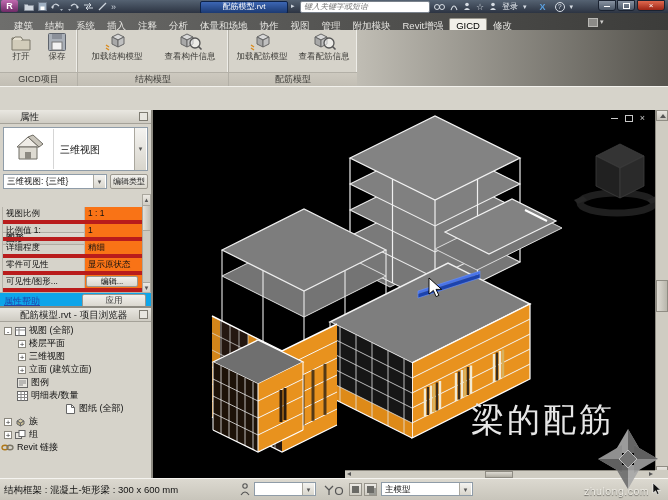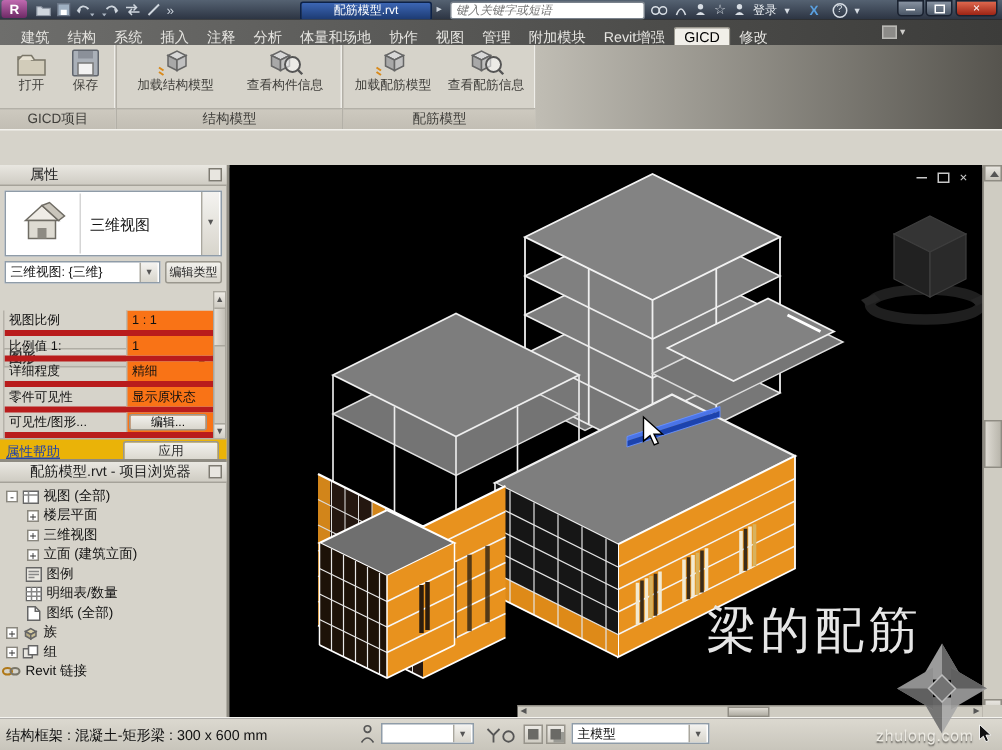--- a/index.html
+++ b/index.html
@@ -59,21 +59,21 @@
   .sechead{position:absolute;left:2px;top:84px;width:140px;height:13px;background:linear-gradient(#dedbd3,#ccc9c0);
       border:1px solid #b0ada4;box-sizing:border-box;font-size:9px;font-weight:bold;color:#333;line-height:11px;padding-left:3px;margin-top:38px;}
   .rows{position:absolute;left:2px;top:97px;width:140px;height:87px;overflow:hidden;border-left:1px solid #b5b2a9;}
   .prow{position:relative;height:13px;border-bottom:4px solid #b91c1c;font-size:8.5px;color:#111;line-height:13px;}
   .prow .pl{position:absolute;left:3px;top:0;width:76px;overflow:hidden;white-space:nowrap;}
   .prow .pv{position:absolute;left:81px;top:0;right:0;bottom:0;background:#f97316;border-left:1px solid #bcb9b0;padding-left:3px;white-space:nowrap;}
   .prow .pbtn{position:absolute;left:83px;top:1px;width:52px;height:11px;background:linear-gradient(#f2f1ed,#d9d6cd);
       border:1px solid #9a978e;border-radius:2px;font-size:8px;text-align:center;line-height:10px;padding:0;}
   .palscroll{position:absolute;left:142px;top:84px;width:9px;height:100px;background:#cdcac1;border:1px solid #aaa79e;box-sizing:border-box;
       font-size:6px;color:#555;text-align:center;}
-  .palfoot{position:absolute;left:0px;top:182px;width:151px;height:14px;background:#eab308;border-top:1px solid #b5b2a9;}
+  .palfoot{position:absolute;left:0px;top:182px;width:151px;height:14px;background:#0ea5e9;border-top:1px solid #b5b2a9;}
   .palfoot .help{position:absolute;left:4px;top:2px;font-size:9px;color:#2244aa;text-decoration:underline;}
   .applybtn{position:absolute;right:5px;top:1px;width:62px;height:12px;background:linear-gradient(#f2f1ed,#d9d6cd);
       border:1px solid #9a978e;border-radius:2px;font-size:8.5px;color:#333;text-align:center;line-height:11px;}
   
   .tree{position:absolute;left:0;top:16px;font-size:9px;color:#111;}
   .titem{position:relative;height:13px;line-height:13px;white-space:nowrap;}
   .tgl{display:inline-block;width:8px;height:8px;border:1px solid #8a877e;background:#fff;font-size:8px;line-height:7px;
        text-align:center;vertical-align:middle;margin-right:3px;color:#333;box-sizing:border-box;}
   .ticon{display:inline-block;vertical-align:middle;margin-right:3px;}
   
@@ -340,21 +340,21 @@
               <rect x="0.5" y="0.5" width="10" height="9" fill="#e8e6e0" stroke="#666"></rect>
               <path d="M2,3 h7 M2,5 h7 M2,7 h4" stroke="#888"></path>
             </svg><span>图例</span>
         </div>
         <div class="titem" style="padding-left:17px;">
           <svg class="ticon" width="11" height="10">
               <rect x="0.5" y="0.5" width="10" height="9" fill="#fff" stroke="#666"></rect>
               <path d="M0.5,3.5 h10 M0.5,6.5 h10 M4,0.5 v9 M7.5,0.5 v9" stroke="#888"></path>
             </svg><span>明细表/数量</span>
         </div>
-        <div class="titem" style="padding-left:17px;">
+        <div class="titem" style="padding-left:17px;margin-left:48px;">
           <svg class="ticon" width="11" height="10">
               <path d="M1.5,0.5 h5 l3,3 v6 h-8 z" fill="#fff" stroke="#666"></path>
               <path d="M6.5,0.5 v3 h3" fill="none" stroke="#666"></path>
             </svg><span>图纸 (全部)</span>
         </div>
         <div class="titem" style="padding-left:4px;">
           <span class="tgl">+</span><svg class="ticon" width="11" height="10">
               <path d="M2,4 l3.5,-2 3.5,2 -3.5,2 z" fill="#d9cfa8" stroke="#666"></path>
               <path d="M2,4 v3 l3.5,2 v-3 z" fill="#b8ad86" stroke="#666"></path>
               <path d="M9,4 v3 l-3.5,2 v-3 z" fill="#cabf96" stroke="#666"></path>

